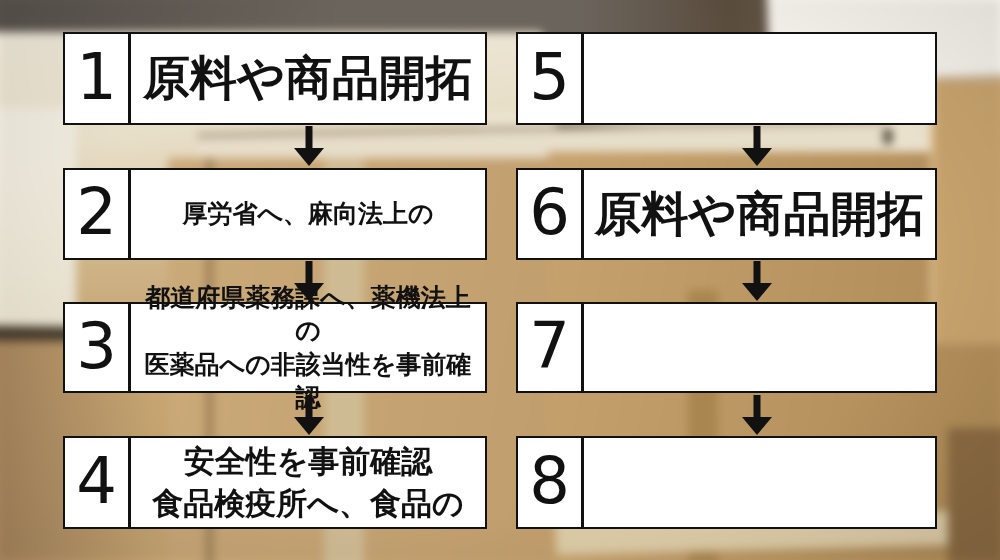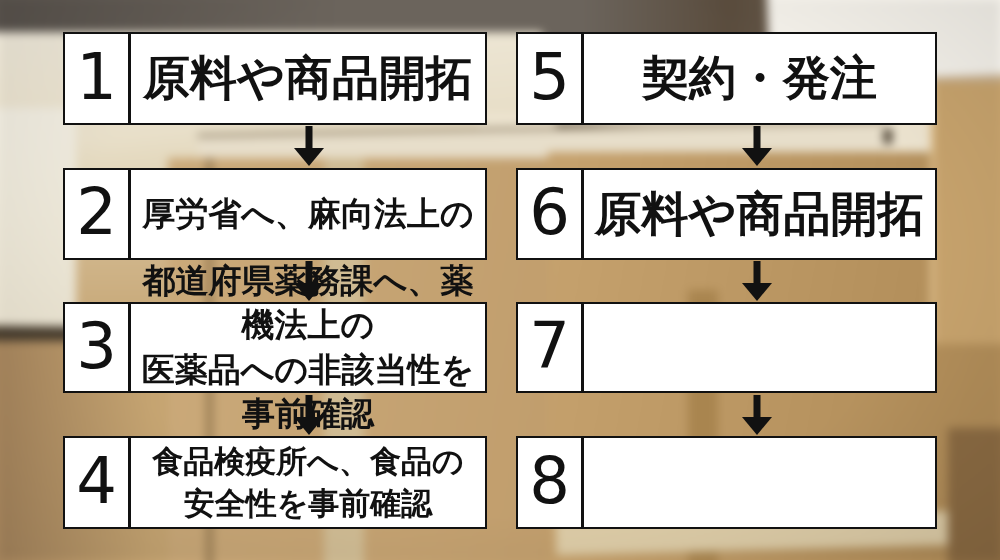--- a/index.html
+++ b/index.html
@@ -47,21 +47,21 @@
     width:66px;flex:0 0 66px;border-right:3px solid var(--box-border);
     display:flex;align-items:center;justify-content:center;
     font-size:64px;font-weight:400;line-height:1;padding-bottom:4px;
   }
   .step .label{
     flex:1;display:flex;flex-direction:column;align-items:center;justify-content:center;
     font-weight:700;text-align:center;padding:16px 6px;line-height:1.34;
   }
   .step.large .label{font-size:47px;}
   .step.medium .label{font-size:31px;}
-  .step.small .label{font-size:33px;}
+  .step.small .label{font-size:25px;}
   #step1{left:63px;top:32px;width:424px;height:93px;}
   #step2{left:63px;top:168px;width:424px;height:92px;}
   #step3{left:63px;top:302px;width:424px;height:91px;}
   #step4{left:63px;top:436px;width:424px;height:93px;}
   #step5{left:516px;top:32px;width:421px;height:93px;}
   #step6{left:516px;top:168px;width:421px;height:92px;}
   #step7{left:516px;top:302px;width:421px;height:91px;}
   #step8{left:516px;top:436px;width:421px;height:93px;}
   .arrow{position:absolute;width:32px;height:40px;fill:var(--arrow);}
   .arrow.left{left:293px;}
@@ -117,30 +117,27 @@
       <div class="num">3</div>
       <div class="label">
         <span>都道府県薬務課へ、薬機法上の</span>
         <span>医薬品への非該当性を事前確認</span>
       </div>
     </div>
 
     <div class="step medium" id="step4">
       <div class="num">4</div>
       <div class="label">
+        <span>安全性を事前確認</span>
         <span>食品検疫所へ、食品の</span>
-        <span>安全性を事前確認</span>
       </div>
     </div>
 
     <div class="step large" id="step5">
       <div class="num">5</div>
-      <div class="label">
-        <span>契約・発注</span>
-      </div>
     </div>
 
     <div class="step large" id="step6">
       <div class="num">6</div>
       <div class="label">
         <span>原料や商品開拓</span>
       </div>
     </div>
 
     <div class="step large" id="step7">

